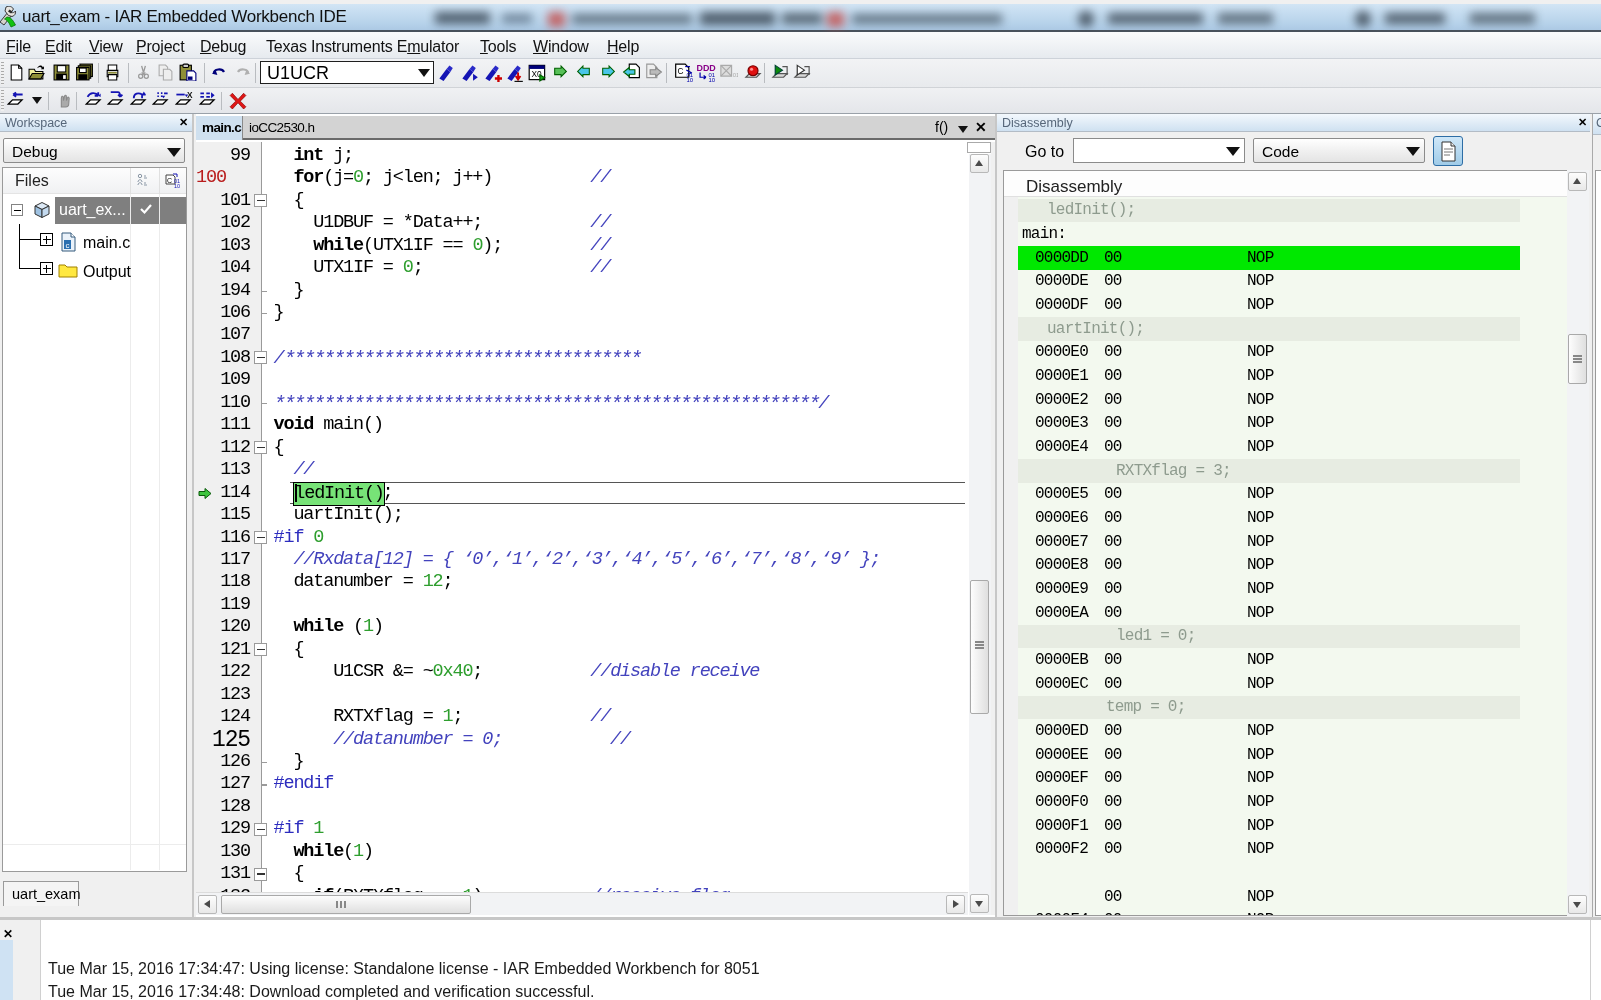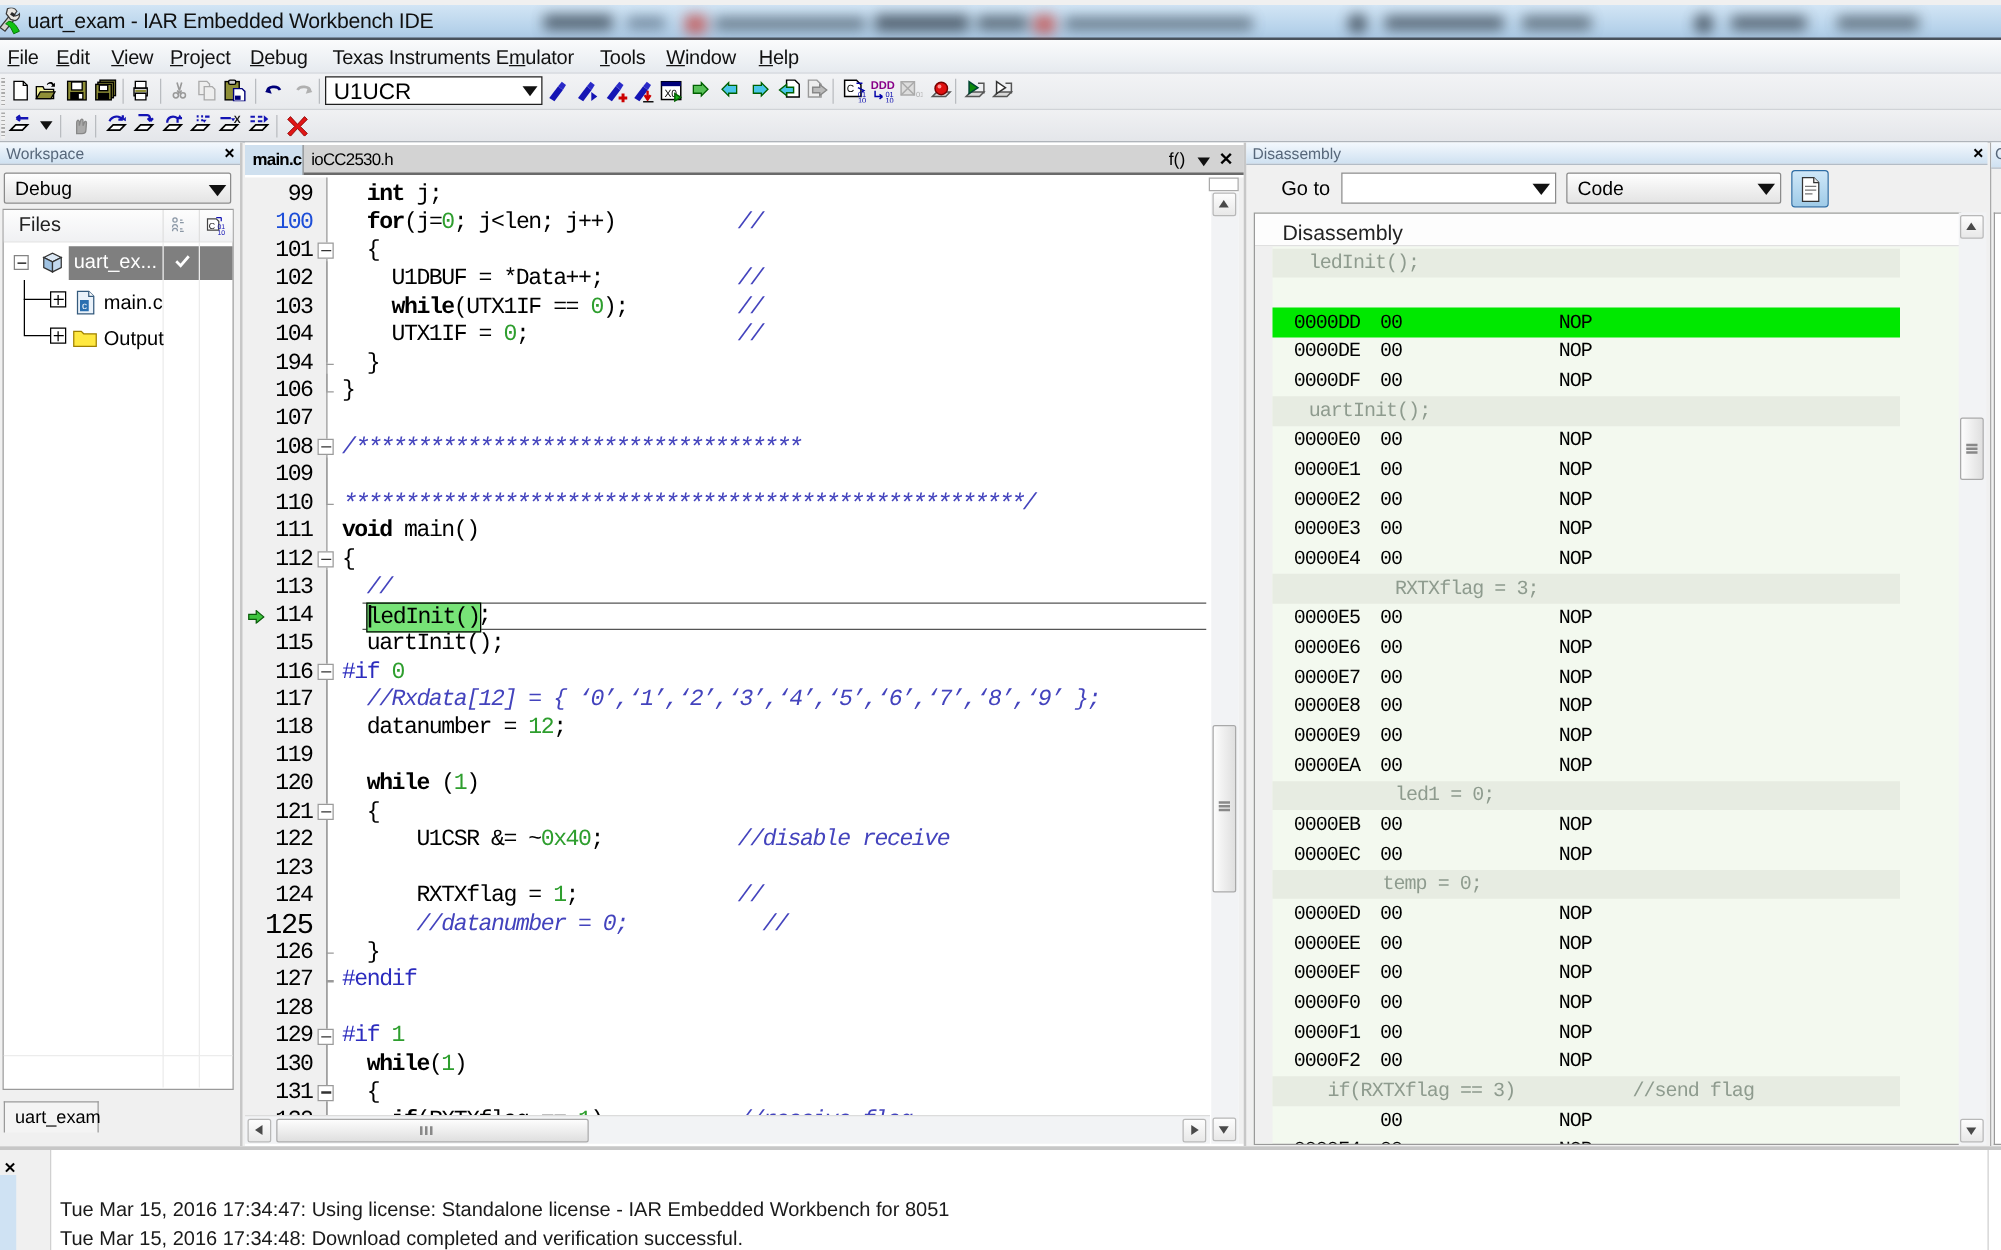--- a/index.html
+++ b/index.html
@@ -329,21 +329,21 @@
         </div>
  <div class="abs" style="left:53px;top:4px;font-size:13.5px;letter-spacing:-0.6px;color:#000;">ioCC2530.h</div>
  <div class="abs" style="left:739px;top:3px;font-size:14px;color:#000;">f()</div>
  <div class="carr" style="left:762px;top:10px;border-left-width:5px;border-right-width:5px;border-top-width:7px;"></div>
  <div class="abs" style="left:779px;top:3px;font-size:14px;font-weight:bold;color:#000;">✕</div>
 </div>
 <div class="abs" style="left:0;top:28px;width:66px;height:750px;background:#f0f0f0;"></div>
 <div class="abs" style="left:65px;top:28px;width:1px;height:750px;background:#9a9a9a;"></div>
 <div class="mono abs" style="left:0;top:30.8px;width:54px;text-align:right;font-size:18.5px;letter-spacing:-1.16px;line-height:22.45px;color:#000;">99</div>
 <div class="mono abs" style="left:77.5px;top:30.8px;font-size:18.5px;letter-spacing:-1.16px;line-height:22.45px;white-space:pre;color:#000;">  <b>int</b> j;</div>
-<div class="mono abs" style="left:0;top:53.2px;width:54px;text-align:right;font-size:18.5px;letter-spacing:-1.16px;line-height:22.45px;color:#1d4ed8;">100</div>
+<div class="mono abs" style="left:0;top:53.2px;width:54px;text-align:left;font-size:18.5px;letter-spacing:-1.16px;line-height:22.45px;color:#b91c1c;">100</div>
 <div class="mono abs" style="left:77.5px;top:53.2px;font-size:18.5px;letter-spacing:-1.16px;line-height:22.45px;white-space:pre;color:#000;">  <b>for</b>(j=<span class="num">0</span>; j&lt;len; j++)</div>
 <div class="mono abs cmt" style="left:394.3px;top:53.2px;font-size:18.5px;letter-spacing:-1.16px;line-height:22.45px;">//</div>
 <div class="mono abs" style="left:0;top:75.7px;width:54px;text-align:right;font-size:18.5px;letter-spacing:-1.16px;line-height:22.45px;color:#000;">101</div>
 <div class="mono abs" style="left:77.5px;top:75.7px;font-size:18.5px;letter-spacing:-1.16px;line-height:22.45px;white-space:pre;color:#000;">  {</div>
 <div class="mono abs" style="left:0;top:98.2px;width:54px;text-align:right;font-size:18.5px;letter-spacing:-1.16px;line-height:22.45px;color:#000;">102</div>
 <div class="mono abs" style="left:77.5px;top:98.2px;font-size:18.5px;letter-spacing:-1.16px;line-height:22.45px;white-space:pre;color:#000;">    U1DBUF = *Data++;</div>
 <div class="mono abs cmt" style="left:394.3px;top:98.2px;font-size:18.5px;letter-spacing:-1.16px;line-height:22.45px;">//</div>
 <div class="mono abs" style="left:0;top:120.6px;width:54px;text-align:right;font-size:18.5px;letter-spacing:-1.16px;line-height:22.45px;color:#000;">103</div>
 <div class="mono abs" style="left:77.5px;top:120.6px;font-size:18.5px;letter-spacing:-1.16px;line-height:22.45px;white-space:pre;color:#000;">    <b>while</b>(UTX1IF == <span class="num">0</span>);</div>
 <div class="mono abs cmt" style="left:394.3px;top:120.6px;font-size:18.5px;letter-spacing:-1.16px;line-height:22.45px;">//</div>
@@ -478,20 +478,23 @@
         </svg>
       </div>
 <div class="abs" style="left:6px;top:56px;width:566px;height:746px;background:#f3f9ef;border:1px solid #9a9a9a;overflow:hidden;">
  <div class="abs" style="left:0;top:0;width:564px;height:26px;background:#fdfdfd;border-bottom:1px solid #e0e0e0;">
   <div class="abs" style="left:22px;top:6px;font-size:17px;color:#222;">Disassembly</div>
         </div>
  <div class="abs" style="left:0;top:26px;width:14px;height:718px;background:#f0f0f0;"></div>
 <div class="band" style="top:27.7px;">
           <span class="dtxt mono" style="left:29px;">ledInit();</span>
         </div>
+<div class="drow" style="top:51.3px;">
+          <span class="dtxt mono" style="left:4px;">main:</span>
+        </div>
 <div class="drow" style="top:75.0px;">
           <div class="abs" style="left:0;top:0;width:502px;height:23.7px;background:#00e800;"></div>
           <span class="dtxt mono" style="left:17px;">0000DD</span>
           <span class="dtxt mono" style="left:86px;">00</span>
           <span class="dtxt mono" style="left:229px;">NOP</span>
         </div>
 <div class="drow" style="top:98.7px;">
           <span class="dtxt mono" style="left:17px;">0000DE</span>
           <span class="dtxt mono" style="left:86px;">00</span>
           <span class="dtxt mono" style="left:229px;">NOP</span>
@@ -600,24 +603,20 @@
         </div>
 <div class="drow" style="top:643.1px;">
           <span class="dtxt mono" style="left:17px;">0000F1</span>
           <span class="dtxt mono" style="left:86px;">00</span>
           <span class="dtxt mono" style="left:229px;">NOP</span>
         </div>
 <div class="drow" style="top:666.8px;">
           <span class="dtxt mono" style="left:17px;">0000F2</span>
           <span class="dtxt mono" style="left:86px;">00</span>
           <span class="dtxt mono" style="left:229px;">NOP</span>
-        </div>
-<div class="band" style="top:690.4px;">
-          <span class="dtxt mono" style="left:44px;">if(RXTXflag&nbsp;==&nbsp;3)</span>
-          <span class="dtxt mono" style="left:288px;">//send&nbsp;flag</span>
         </div>
 <div class="drow" style="top:714.1px;">
           <span class="dtxt mono" style="left:17px;margin-top:47px;">0000F3</span>
           <span class="dtxt mono" style="left:86px;">00</span>
           <span class="dtxt mono" style="left:229px;">NOP</span>
         </div>
 <div class="drow" style="top:737.8px;">
           <span class="dtxt mono" style="left:17px;">0000F4</span>
           <span class="dtxt mono" style="left:86px;">00</span>
           <span class="dtxt mono" style="left:229px;">NOP</span>

